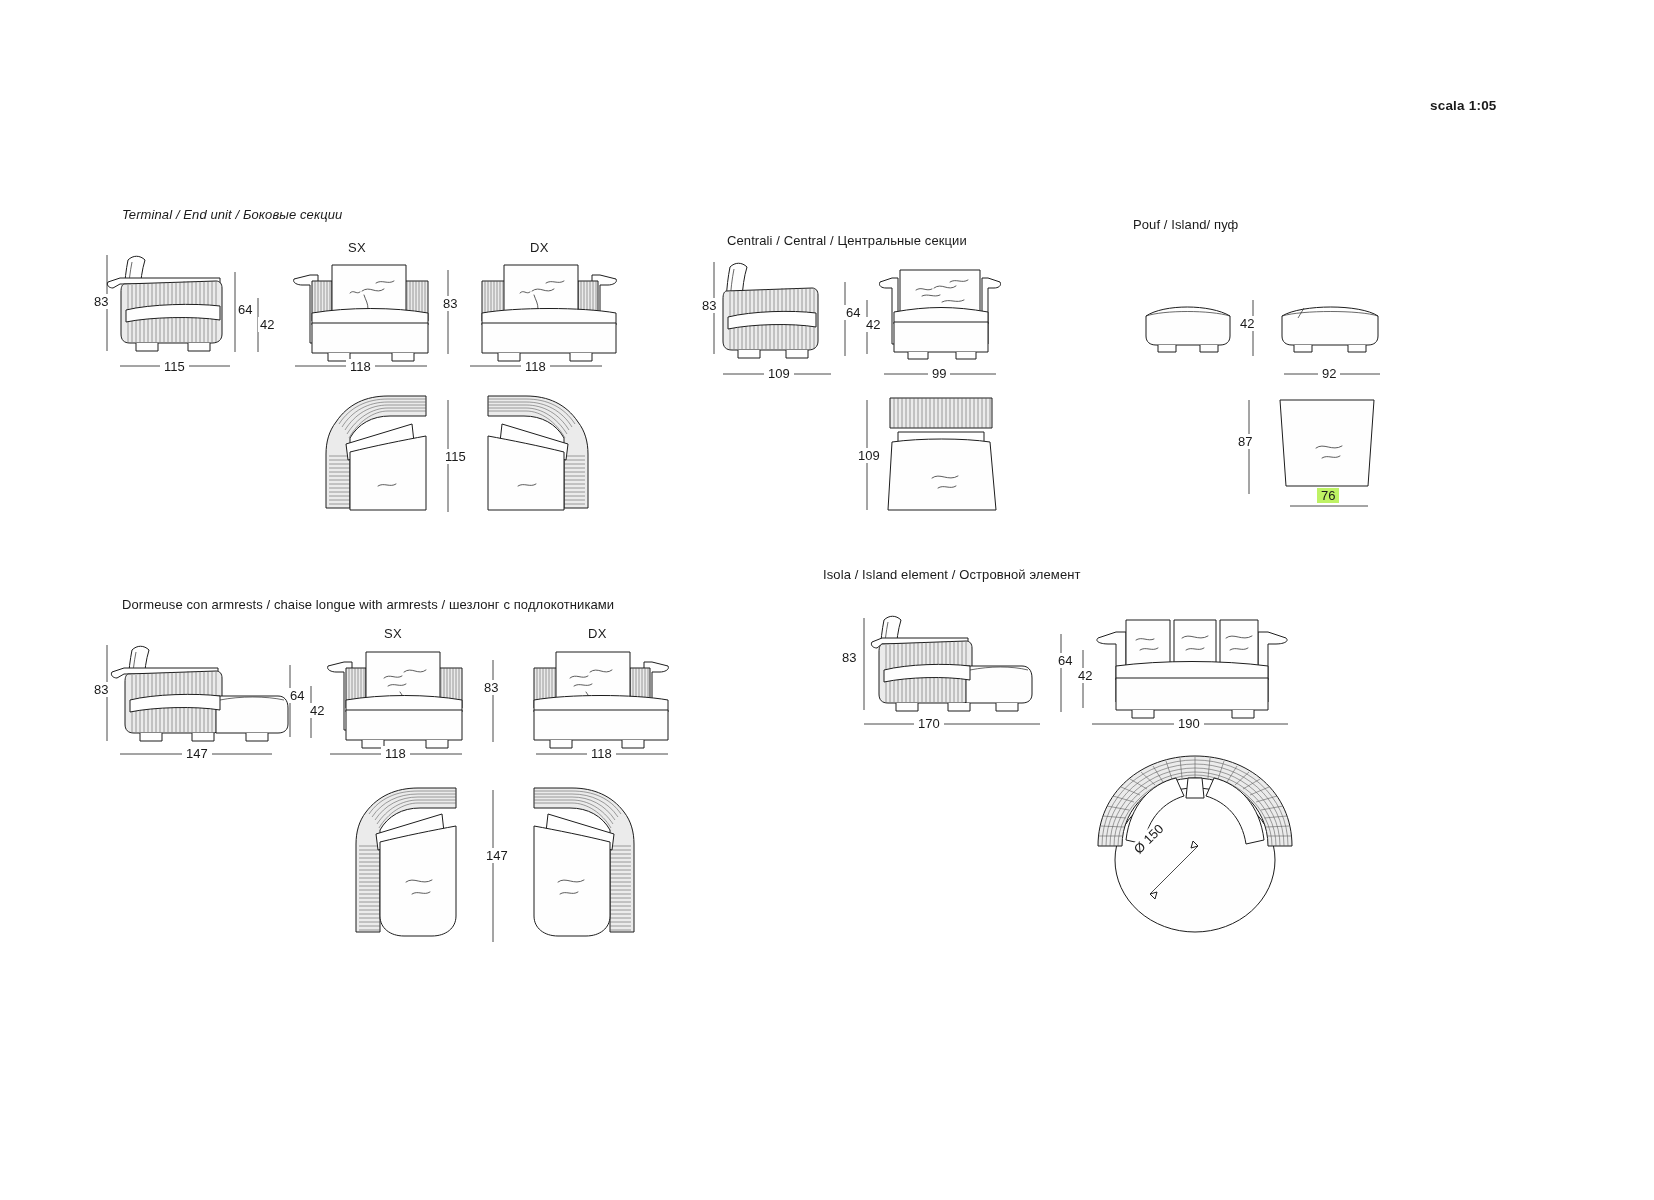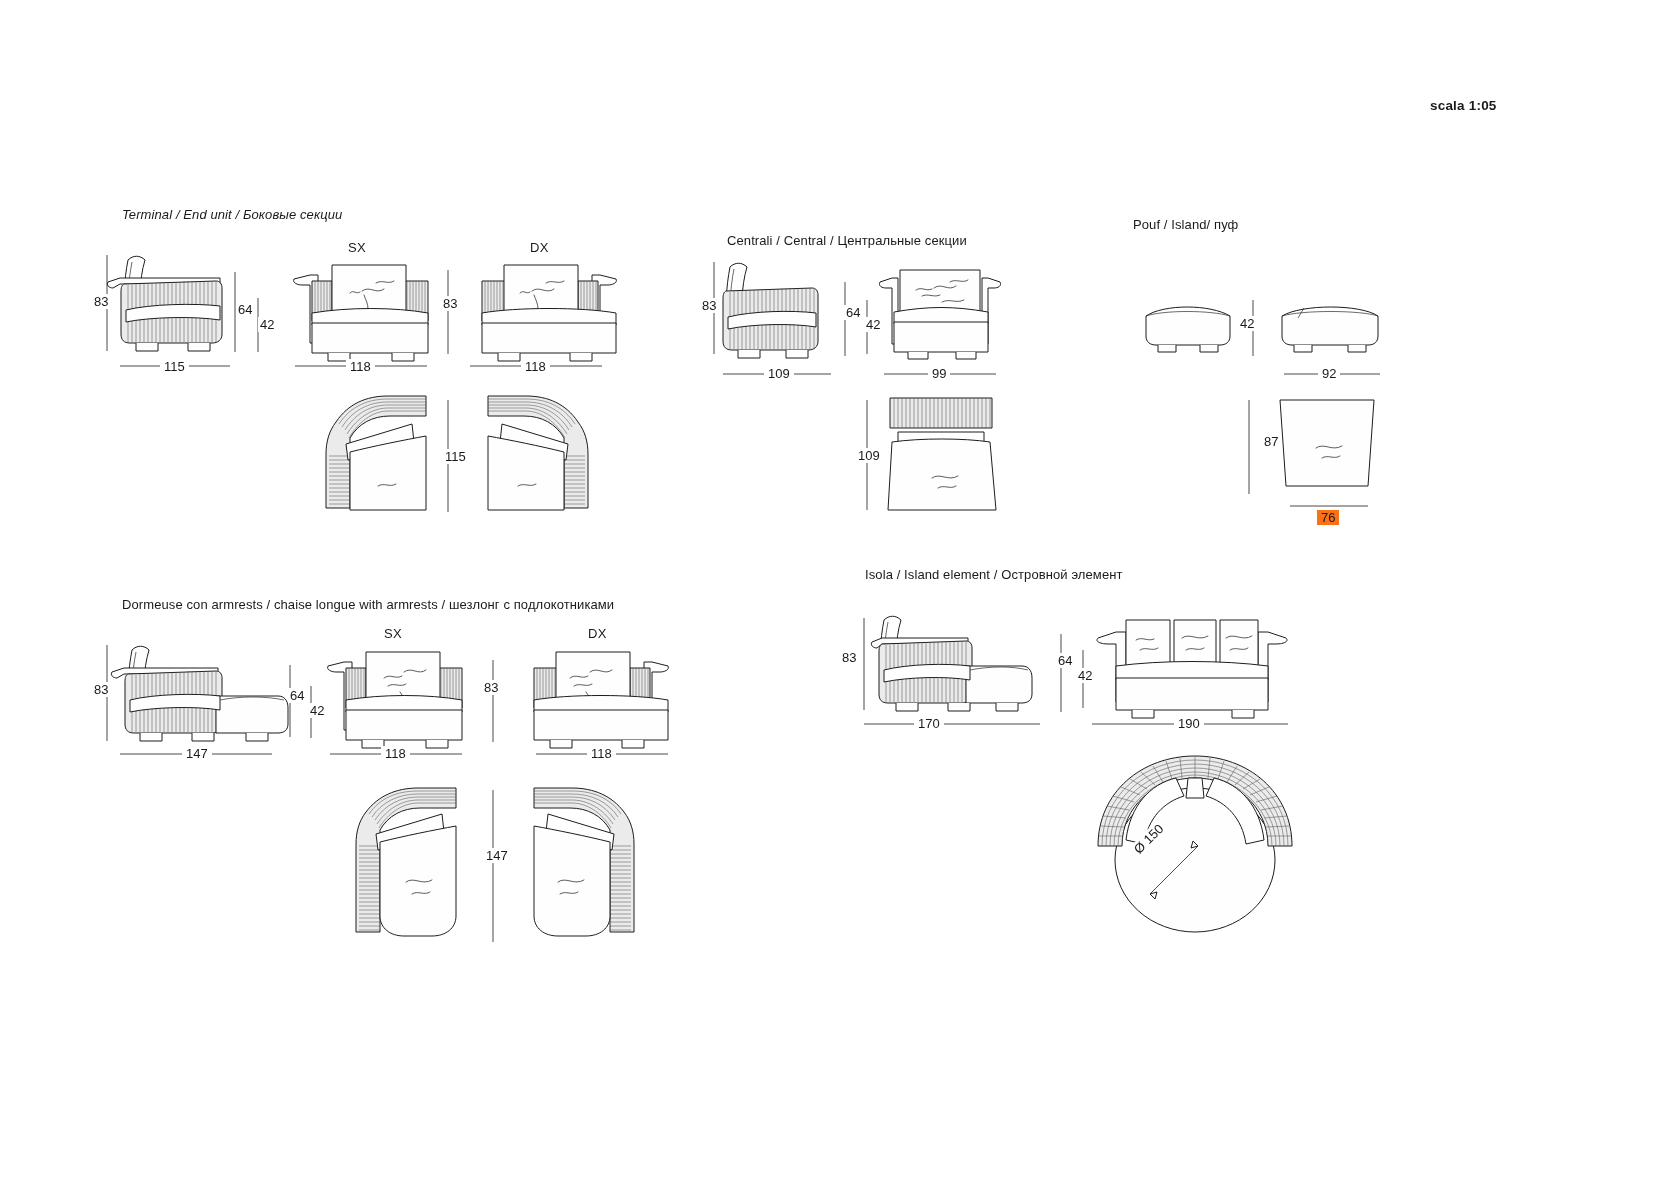--- a/index.html
+++ b/index.html
@@ -424,27 +424,27 @@
       <path class="ln fillw" d="M8,6 L102,6 L96,92 L14,92 Z"></path>
       <path class="wrk" d="M44,54 C52,48 60,58 70,52"></path>
       <path class="wrk" d="M50,64 C56,60 62,66 68,62"></path>
     </svg>
   </div>
   <div class="abs" style="left:1244px;top:400px;">
     <svg width="10" height="94" viewBox="0 0 10 94">
         <line class="dimline" x1="5" y1="0" x2="5" y2="94"></line>
       </svg>
   </div>
-  <div class="abs dim-num" style="left:1236px;top:434px;background:#fff;padding:0 2px;margin-left:26px;">87</div>
+  <div class="abs dim-num" style="left:1236px;top:434px;background:#fff;padding:0 2px;">87</div>
   <div class="abs" style="left:1290px;top:500px;">
     <svg width="78" height="12" viewBox="0 0 78 12">
         <line class="dimline" x1="0" y1="6" x2="78" y2="6"></line>
       </svg>
   </div>
-  <div class="abs dim-num" style="left:1317px;top:510px;background:#f97316;padding:0 4px;">76</div>
+  <div class="abs dim-num" style="left:1317px;top:488px;background:#bef264;padding:0 4px;">76</div>
 
   <div class="abs grp-title" style="left:122px;top:597px;">Dormeuse con armrests / chaise longue with armrests / шезлонг с подлокотниками</div>
 
   <div class="abs" style="left:90px;top:638px;">
     <svg width="230" height="125" viewBox="0 0 230 125">
       <path class="ln fillw" d="M42,12 C38,32 37,55 39,78 L56,80 C53,55 53,32 59,12 C54,7 47,7 42,12 Z"></path>
       <path class="ln-t" d="M46,14 C42,34 41,56 43,78"></path>
       <path class="ln fillw" d="M22,34 L34,30 L128,30 L128,36 L34,36 L27,40 C23,40 20,37 22,34 Z"></path>
       <path class="ln fillgg" d="M38,36 L126,33 C130,33 132,36 132,40 L132,86 C132,92 128,95 122,95 L44,95 C38,95 35,92 35,86 L35,44 C35,39 36,37 38,36 Z"></path>
       <g class="rib">
@@ -670,21 +670,21 @@
         <line x1="90" y1="144" x2="111" y2="144"></line>
           <line x1="90" y1="148" x2="111" y2="148"></line>
       </g>
       <path class="ln fillw" d="M94,52 L28,32 L26,50 L92,68 Z"></path>
       <path class="ln fillw" d="M90,60 C66,54 36,48 14,44 L14,134 C14,146 24,154 38,154 L66,154 C80,154 90,146 90,134 Z"></path>
       <path class="wrk" d="M38,100 C46,94 54,104 64,98"></path>
       <path class="wrk" d="M40,112 C46,108 52,114 58,110"></path>
     </svg>
   </div>
 
-  <div class="abs grp-title" style="left:865px;top:567px;">Isola / Island element / Островной элемент</div>
+  <div class="abs grp-title" style="left:823px;top:567px;">Isola / Island element / Островной элемент</div>
 
   <div class="abs" style="left:848px;top:608px;">
     <svg width="200" height="122" viewBox="0 0 200 122">
       <path class="ln fillw" d="M36,12 C32,32 31,55 33,78 L50,80 C47,55 47,32 53,12 C48,7 41,7 36,12 Z"></path>
       <path class="ln-t" d="M40,14 C36,34 35,56 37,78"></path>
       <path class="ln fillw" d="M24,34 L34,30 L120,30 L120,36 L34,36 L29,40 C25,40 22,37 24,34 Z"></path>
       <path class="ln fillgg" d="M34,36 L118,33 C122,33 124,36 124,40 L124,86 C124,92 120,95 114,95 L40,95 C34,95 31,92 31,86 L31,44 C31,39 32,37 34,36 Z"></path>
       <g class="rib">
         <line x1="38" y1="37" x2="38" y2="94"></line>
           <line x1="42" y1="37" x2="42" y2="94"></line>

